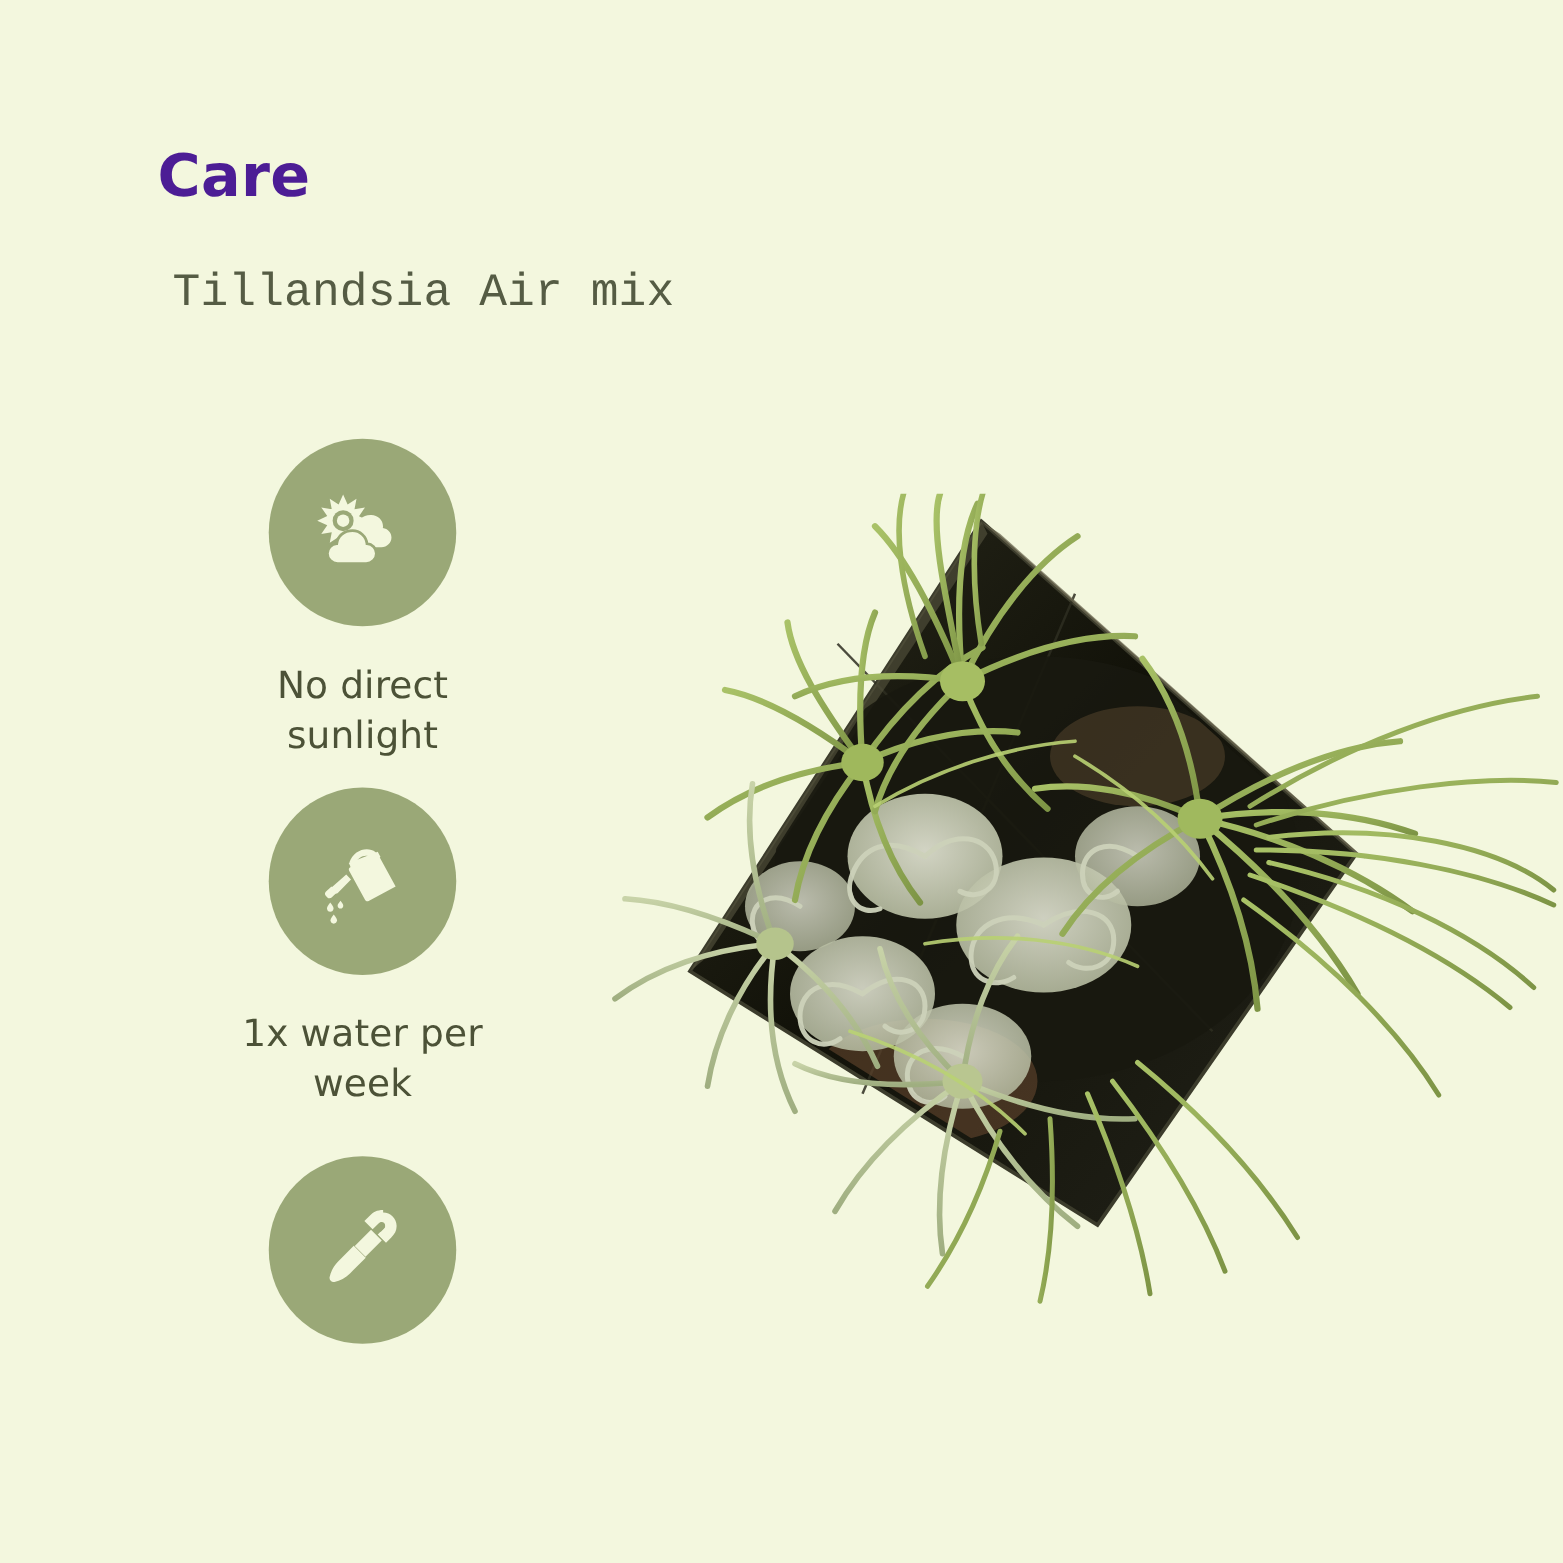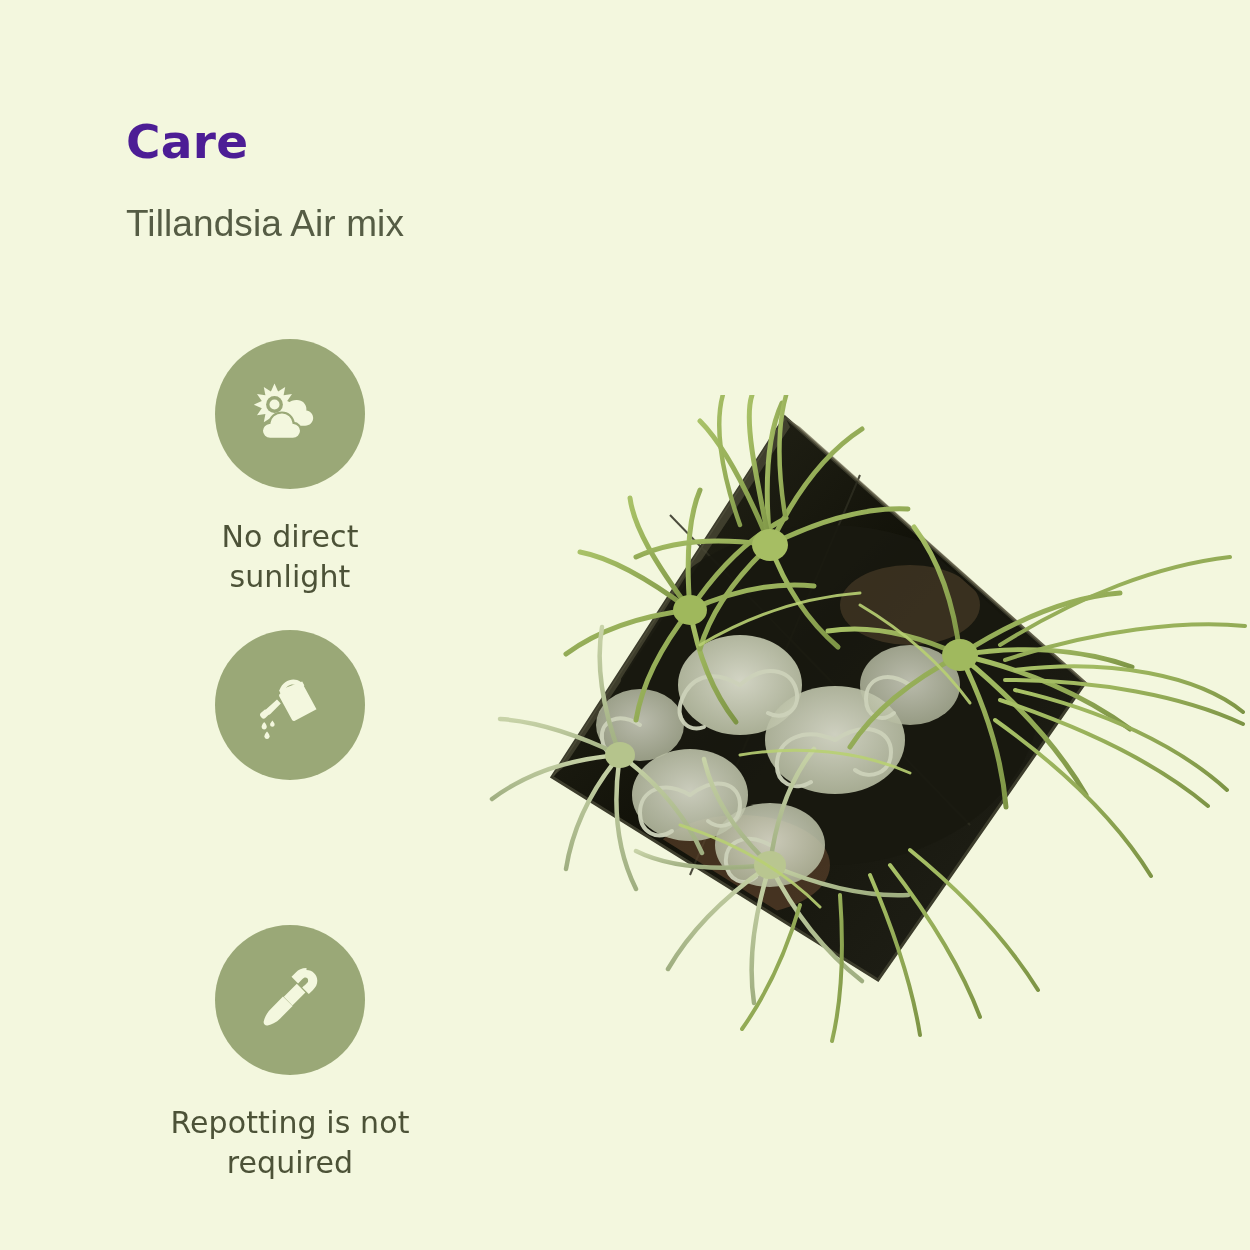--- a/index.html
+++ b/index.html
@@ -33,44 +33,44 @@
   #care-title {
     font-family: "DejaVu Sans", sans-serif;
     font-size: 47px;
     font-weight: bold;
     color: #4c1d95;
     line-height: 1.0;
     letter-spacing: 0.3px;
     margin: 0;
   }
   #care-subtitle {
-    font-family: Liberation Sans, sans-serif;
+    font-family: Liberation Mono, monospace;
     font-size: 37px;
     font-weight: normal;
     color: #555c44;
     line-height: 1.0;
-    margin: 0;
+    margin: 12px;
     padding-top: 40px;
     letter-spacing: 0.1px;
   }
 
   
   #care-list {
     position: absolute;
     left: 110px;
     top: 335px;
     width: 360px;
   }
   .care-item {
     position: absolute;
     left: 0;
     width: 360px;
     text-align: center;
   }
-  .care-item.item-0 { top: 4px; text-align: center; }
+  .care-item.item-0 { top: 16px; text-align: center; }
   .care-item.item-1 { top: 295px; }
   .care-item.item-2 { top: 590px; }
 
   .icon-circle {
     width: 150px;
     height: 150px;
     border-radius: 50%;
     background: #9aa877;
     margin: 0 auto;
     display: flex;
@@ -152,41 +152,41 @@
 
               <path d="M15.2 44.2 l-4.4 3.9 c-1.0 0.9 -1.1 2.4 -0.2 3.4 l1.3 1.4 c0.9 1.0 2.4 1.0 3.4 0.1 l4.2 -4.0 z"></path>
 
               <path d="M14.2 57.0 c1.5 1.9 2.6 3.3 2.6 4.7 c0 1.5 -1.2 2.7 -2.6 2.7 c-1.5 0 -2.6 -1.2 -2.6 -2.7 c0 -1.4 1.1 -2.8 2.6 -4.7 z"></path>
               <path d="M22.4 55.5 c1.3 1.6 2.2 2.8 2.2 4.0 c0 1.3 -1.0 2.3 -2.2 2.3 c-1.3 0 -2.3 -1.0 -2.3 -2.3 c0 -1.2 1.0 -2.4 2.3 -4.0 z"></path>
               <path d="M17.0 66.5 c1.5 1.9 2.6 3.3 2.6 4.7 c0 1.5 -1.2 2.7 -2.6 2.7 c-1.5 0 -2.6 -1.2 -2.6 -2.7 c0 -1.4 1.1 -2.8 2.6 -4.7 z"></path>
             </g>
           </svg>
         </span>
       </div>
+      <div class="care-caption">1x water per
+week</div>
     </div>
 
     <div class="care-item item-2">
       <div class="icon-circle">
         <span>
           <svg width="80" height="80" viewBox="0 0 80 80" aria-hidden="true">
             <g fill="#f3f7de">
 
               <path d="M56.5 10.0 c6.0 0 10.8 4.8 10.8 10.7 c0 3.6 -1.5 6.4 -4.3 9.2 l-4.2 4.2 l-6.6 -6.6 l4.0 -4.0 c1.3 -1.3 1.9 -2.2 1.9 -3.3 c0 -1.5 -1.2 -2.6 -2.7 -2.6 c-1.1 0 -2.0 0.5 -3.2 1.7 l-4.1 4.1 l-6.6 -6.6 l4.3 -4.3 c2.8 -2.8 5.7 -4.5 10.7 -4.5 z"></path>
 
               <path d="M56.3 19.3 c1.0 0 1.8 0.8 1.8 1.8 c0 0.7 -0.4 1.2 -1.2 2.0 l-2.4 2.4 l-2.7 -2.7 l2.5 -2.5 c0.7 -0.7 1.3 -1.0 2.0 -1.0 z" fill="#9aa877"></path>
 
               <path d="M46.8 23.8 l8.6 8.6 l-13.0 13.0 l-8.6 -8.6 z"></path>
 
               <path d="M33.0 36.5 l9.6 9.6 l-12.6 12.6 c-3.6 3.6 -7.9 5.8 -12.4 6.8 c-2.4 0.5 -4.4 -1.5 -3.9 -3.9 c1.0 -4.5 3.2 -8.8 6.8 -12.4 z"></path>
             </g>
           </svg>
         </span>
       </div>
-      <div class="care-caption">Repotting is not
-required</div>
     </div>
 
   </div>
 
   <div id="plant-photo">
     <svg id="plant-svg" viewBox="0 0 810 690" aria-hidden="true">
       <defs>
         <linearGradient id="trayGrad" x1="0" y1="0" x2="1" y2="1">
           <stop offset="0%" stop-color="#2a2a1d"></stop>
           <stop offset="45%" stop-color="#121209"></stop>

